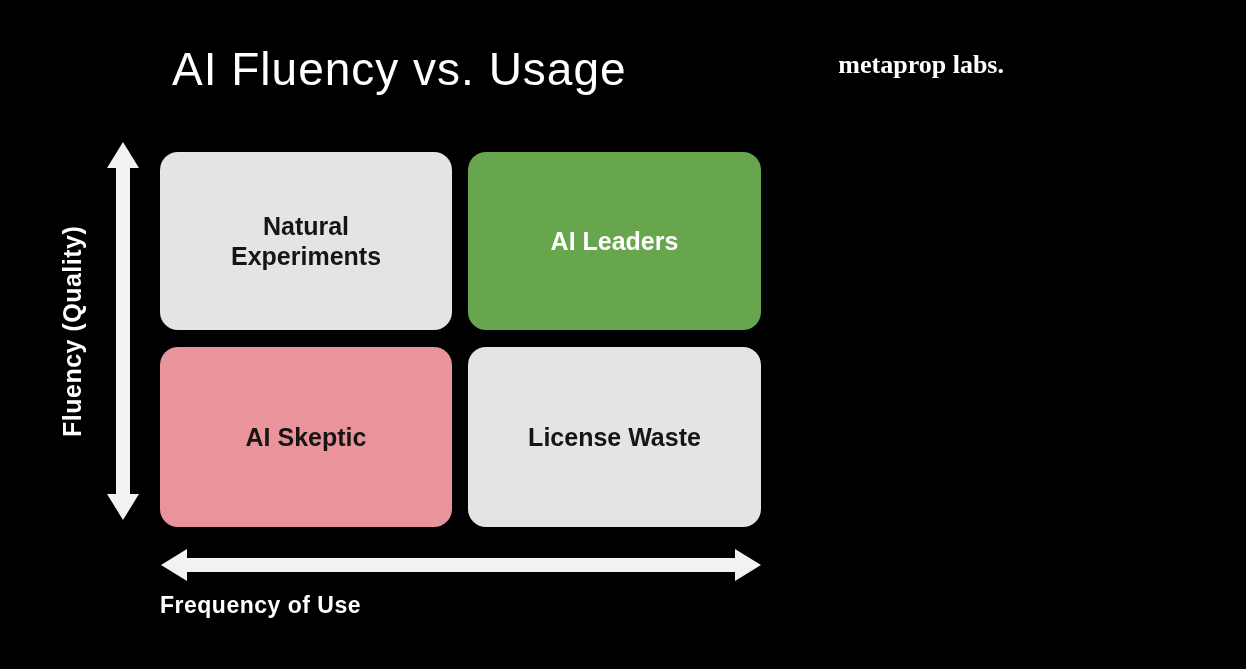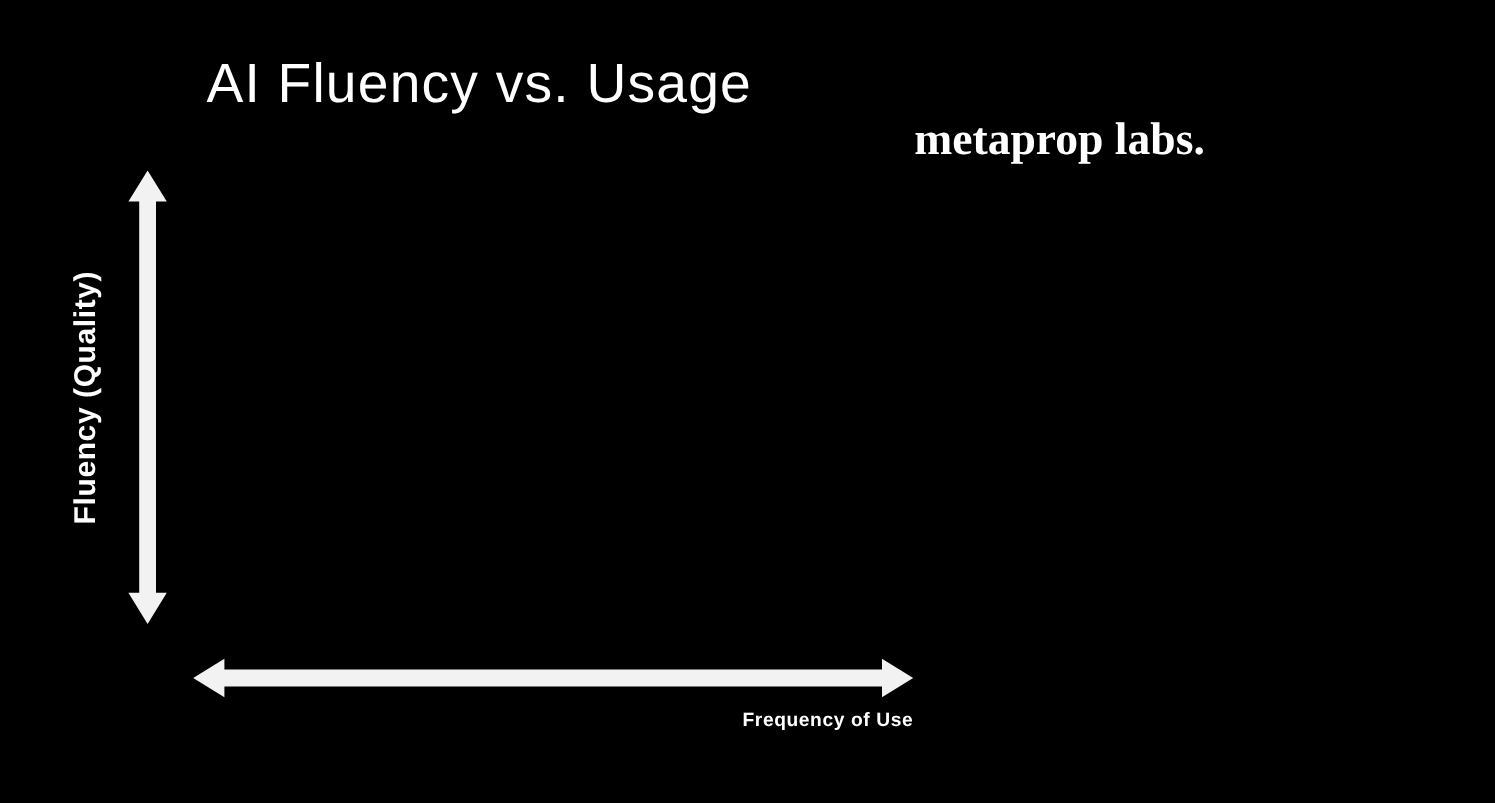--- a/index.html
+++ b/index.html
@@ -20,25 +20,24 @@
     font-weight: 300;
     letter-spacing: 1px;
     color: #ffffff;
     white-space: nowrap;
   }
   .logo {
     position: absolute;
     right: 120px;
     top: 50px;
     font-family: "Liberation Serif", "DejaVu Serif", serif;
-    font-size: 38px;
+    font-size: 26px;
     font-weight: 700;
     color: #ffffff;
     white-space: nowrap;
-    margin-top: 44px;
   }
   .y-arrow {
     position: absolute;
     left: 106px;
     top: 142px;
     width: 34px;
     height: 378px;
     color: #f2f2f2;
   }
   .x-arrow {
@@ -64,23 +63,23 @@
     font-size: 25px;
     font-weight: 700;
     letter-spacing: 0.5px;
     white-space: nowrap;
   }
   .x-axis-label {
     position: absolute;
     left: 160px;
     top: 592px;
     width: 601px;
-    text-align: right;
+    text-align: left;
     color: #ffffff;
-    font-size: 16px;
+    font-size: 23px;
     font-weight: 700;
     letter-spacing: 0.5px;
   }
   .matrix {
     position: absolute;
     left: 160px;
     top: 152px;
     width: 601px;
     height: 375px;
     display: grid;
@@ -111,20 +110,39 @@
   <div class="title">AI Fluency vs. Usage</div>
 
   <div class="logo">metaprop labs.</div>
 
   <svg class="y-arrow" viewBox="0 0 34 378" aria-hidden="true">
     <polygon fill="currentColor" points="17,0 33,26 24,26 24,352 33,352 17,378 1,352 10,352 10,26 1,26"></polygon>
   </svg>
 
   <div class="y-axis-label">Fluency (Quality)</div>
 
+  <div class="matrix">
+
+    <div class="quadrant" style="background:#e4e4e4;color:#151515">
+      <span class="q-label">Natural Experiments</span>
+    </div>
+
+    <div class="quadrant" style="background:#68a64e;color:#ffffff">
+      <span class="q-label">AI Leaders</span>
+    </div>
+
+    <div class="quadrant" style="background:#e9949a;color:#151515">
+      <span class="q-label">AI Skeptic</span>
+    </div>
+
+    <div class="quadrant" style="background:#e4e4e4;color:#151515">
+      <span class="q-label">License Waste</span>
+    </div>
+
+  </div>
 
   <svg class="x-arrow" viewBox="0 0 600 34" aria-hidden="true">
     <polygon fill="currentColor" points="0,17 26,1 26,10 574,10 574,1 600,17 574,33 574,24 26,24 26,33"></polygon>
   </svg>
 
   <div class="x-axis-label">Frequency of Use</div>
 
 </div>
 
 </body></html>

